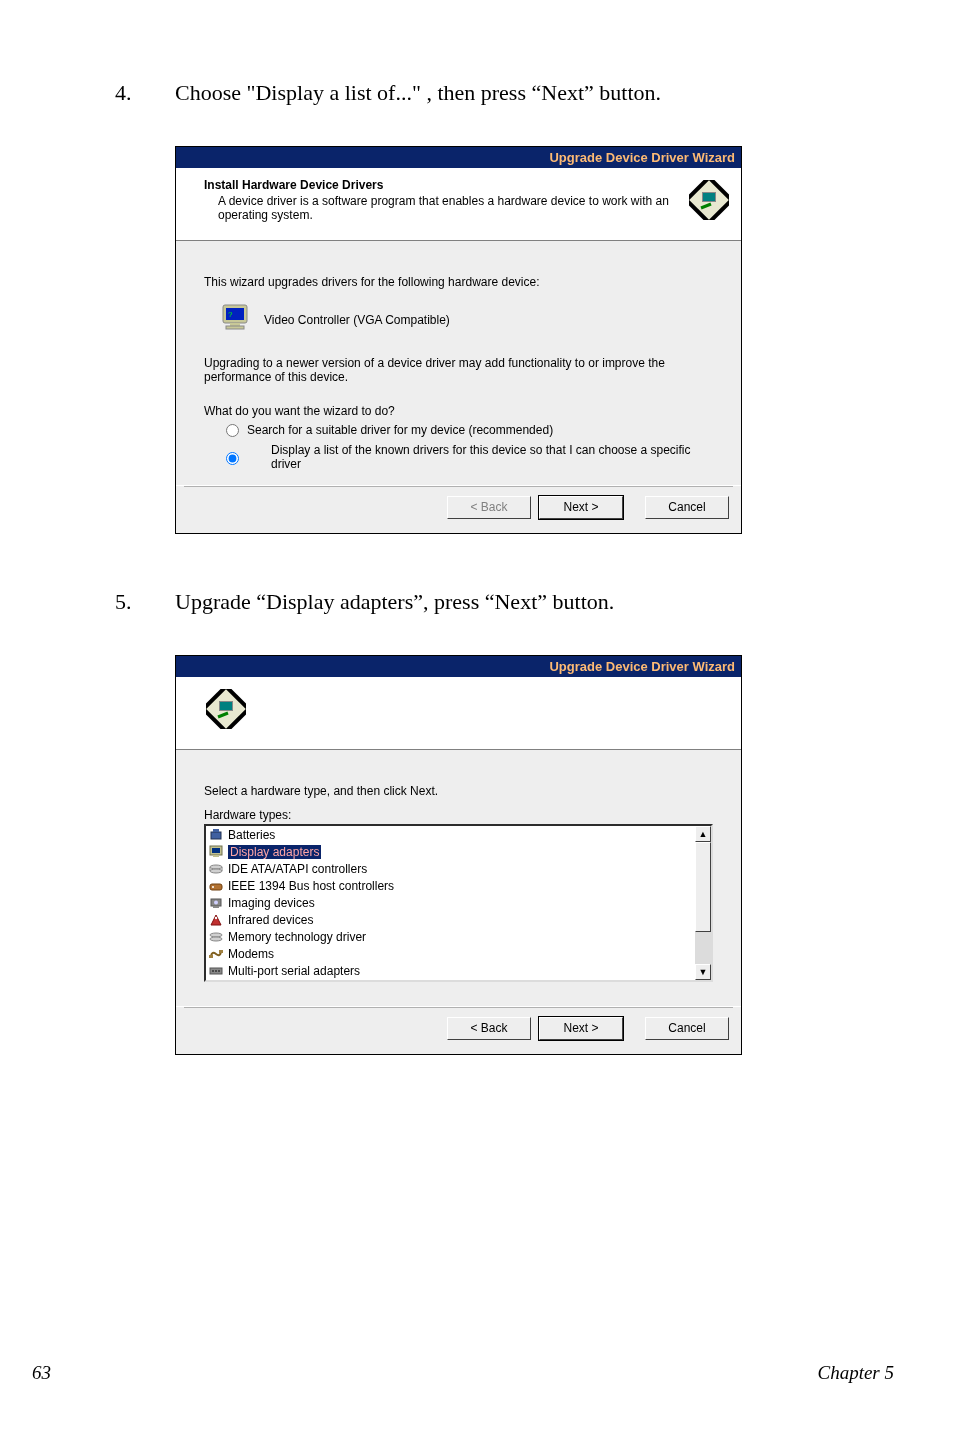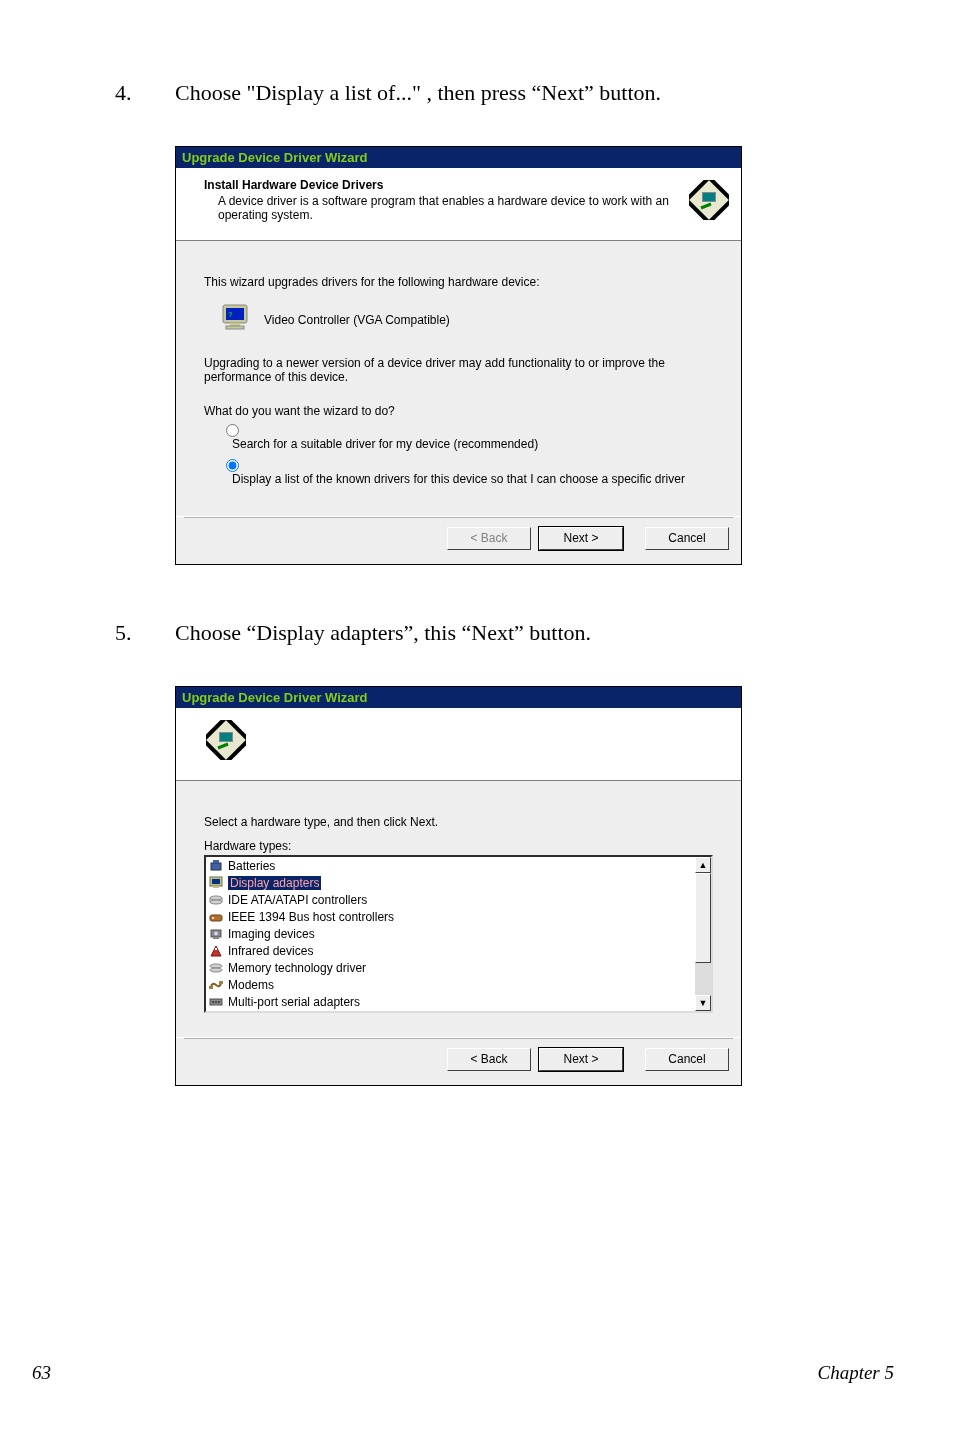--- a/index.html
+++ b/index.html
@@ -36,24 +36,25 @@
     border: 1px solid #000;
     background: #eeeeee;
     font-family: Tahoma, Arial, sans-serif;
     font-size: 12px;
     color: #000;
     margin-bottom: 55px;
     position: relative;
   }
   .titlebar {
     background: #0a246a;
-    color: #84cc16;
+    color: #fdba74;
     padding: 3px 6px;
     font-weight: bold;
     font-size: 13px;
+    text-align: right;
   }
   .header-block {
     background: #fff;
     padding: 10px 10px 18px 28px;
     border-bottom: 1px solid #808080;
     display: flex;
   }
   .header-text-col { flex: 1; padding-right: 8px; }
   .header-title {
     font-weight: bold;
@@ -75,23 +76,22 @@
     display: flex;
     align-items: center;
     margin: 6px 0 14px 16px;
   }
   .monitor-icon {
     margin-right: 12px;
   }
   .para { margin: 20px 0 14px 0; }
   .radio-row {
     display: flex;
-    align-items: flex-start;
+    align-items: center;
     margin: 4px 0 6px 22px;
-    flex-direction: column;
   }
   .radio-row .label { padding-left: 6px; }
   .button-row {
     background: #eeeeee;
     padding: 10px 12px 14px 12px;
     display: flex;
     justify-content: flex-end;
     gap: 8px;
     border-top: 1px solid #fff;
     position: relative;
@@ -251,36 +251,36 @@
           </svg>
         </span>
         <span>Video Controller (VGA Compatible)</span>
       </div>
       <div class="para">Upgrading to a newer version of a device driver may add functionality to or improve the performance of this device.</div>
       <div class="para" style="margin-bottom:4px;">What do you want the wizard to do?</div>
       <div class="radio-row">
         <input type="radio" name="d1" style="">
         <span class="label">Search for a suitable driver for my device (recommended)</span>
       </div>
-      <div class="radio-row" style="margin-bottom:24px;">
+      <div class="radio-row" style="margin-bottom:8px;gap:24px;">
         <input type="radio" name="d1" checked="" style="">
         <span class="label">Display a list of the known drivers for this device so that I can choose a specific driver</span>
       </div>
     </div>
     <div class="button-row">
       <div class="btn disabled">&lt; Back</div>
       <div class="btn default">Next &gt;</div>
       <div style="width:6px"></div>
       <div class="btn">Cancel</div>
     </div>
   </div>
 
   <div class="instruction-row">
     <div class="step-num">5.</div>
-    <div class="step-text">Choose “Display adapters”, this “Next” button.</div>
+    <div class="step-text">Upgrade “Display adapters”, press “Next” button.</div>
   </div>
 
   <div class="dialog">
     <div class="titlebar">Upgrade Device Driver Wizard</div>
     <div class="header-block">
       <div class="header-icon">
         <svg width="40" height="40" viewBox="0 0 40 40">
           <rect x="2" y="2" width="36" height="36" transform="rotate(45 20 20)" fill="#000"></rect>
           <rect x="6" y="6" width="28" height="28" transform="rotate(45 20 20)" fill="#e8e8d0"></rect>
           <rect x="13" y="12" width="14" height="10" fill="#888"></rect>

